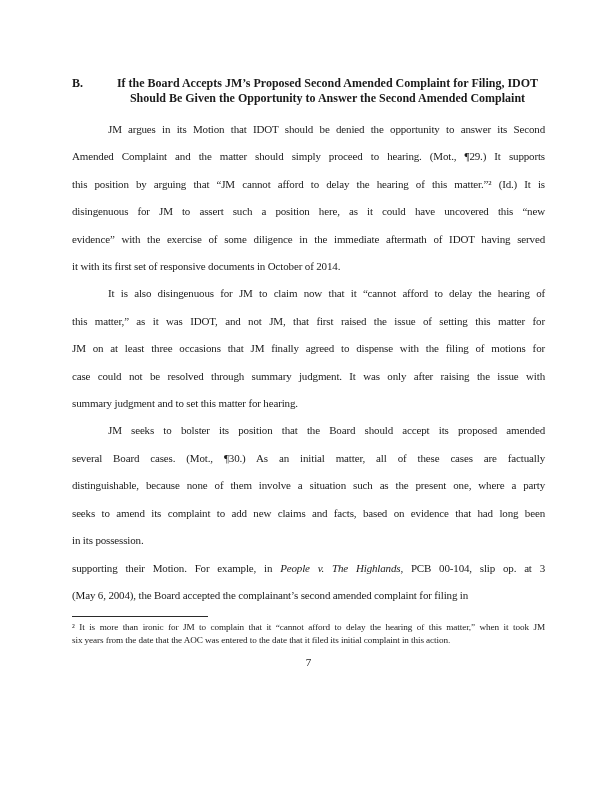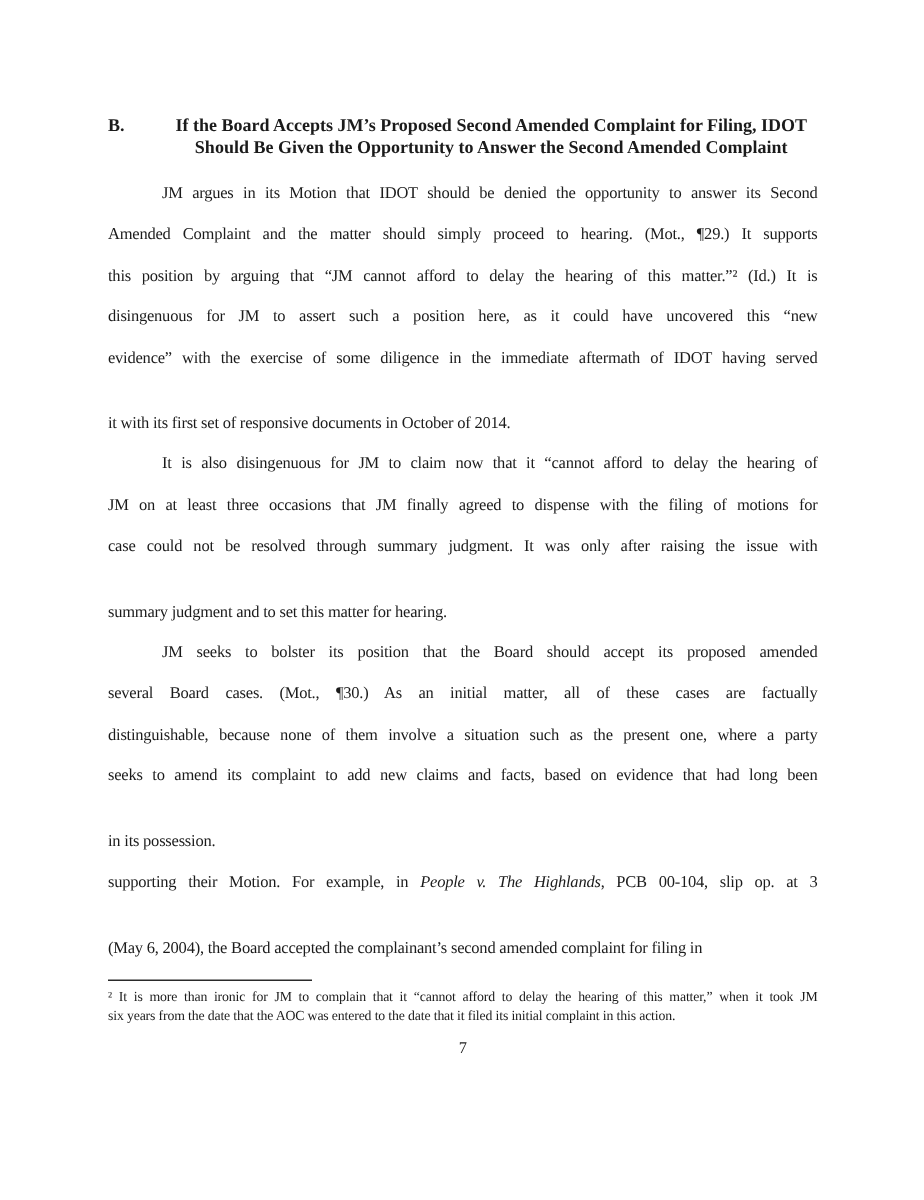--- a/index.html
+++ b/index.html
@@ -48,21 +48,20 @@
     line-height: 27.4px;
     letter-spacing: -0.15px;
     text-align: justify;
     text-align-last: justify;
   }
   .bline.first {
     text-indent: 36px;
   }
   .bline.last {
     text-align-last: left;
-    margin-top: 16px;
   }
   .italic {
     font-style: italic;
   }
   .footnote-rule {
     width: 136px;
     height: 0;
     border-top: 1.5px solid #2a2a2a;
     margin-top: 7px;
   }
@@ -103,20 +102,21 @@
       <div class="bline first">JM argues in its Motion that IDOT should be denied the opportunity to answer its Second</div>
       <div class="bline">Amended Complaint and the matter should simply proceed to hearing.  (Mot., ¶29.)  It supports</div>
       <div class="bline">this position by arguing that “JM cannot afford to delay the hearing of this matter.”² (Id.)  It is</div>
       <div class="bline">disingenuous for JM to assert such a position here, as it could have uncovered this “new</div>
       <div class="bline">evidence” with the exercise of some diligence in the immediate aftermath of IDOT having served</div>
       <div class="bline last">it with its first set of responsive documents in October of 2014.</div>
     </div>
 
     <div class="para">
       <div class="bline first">It is also disingenuous for JM to claim now that it “cannot afford to delay the hearing of</div>
+      <div class="bline">this matter,” as it was IDOT, and not JM, that first raised the issue of setting this matter for</div>
       <div class="bline">JM on at least three occasions that JM finally agreed to dispense with the filing of motions for</div>
       <div class="bline">case could not be resolved through summary judgment.  It was only after raising the issue with</div>
       <div class="bline last">summary judgment and to set this matter for hearing.</div>
     </div>
 
     <div class="para">
       <div class="bline first">JM seeks to bolster its position that the Board should accept its proposed amended</div>
       <div class="bline">several Board cases. (Mot., ¶30.)  As an initial matter, all of these cases are factually</div>
       <div class="bline">distinguishable, because none of them involve a situation such as the present one, where a party</div>
       <div class="bline">seeks to amend its complaint to add new claims and facts, based on evidence that had long been</div>

